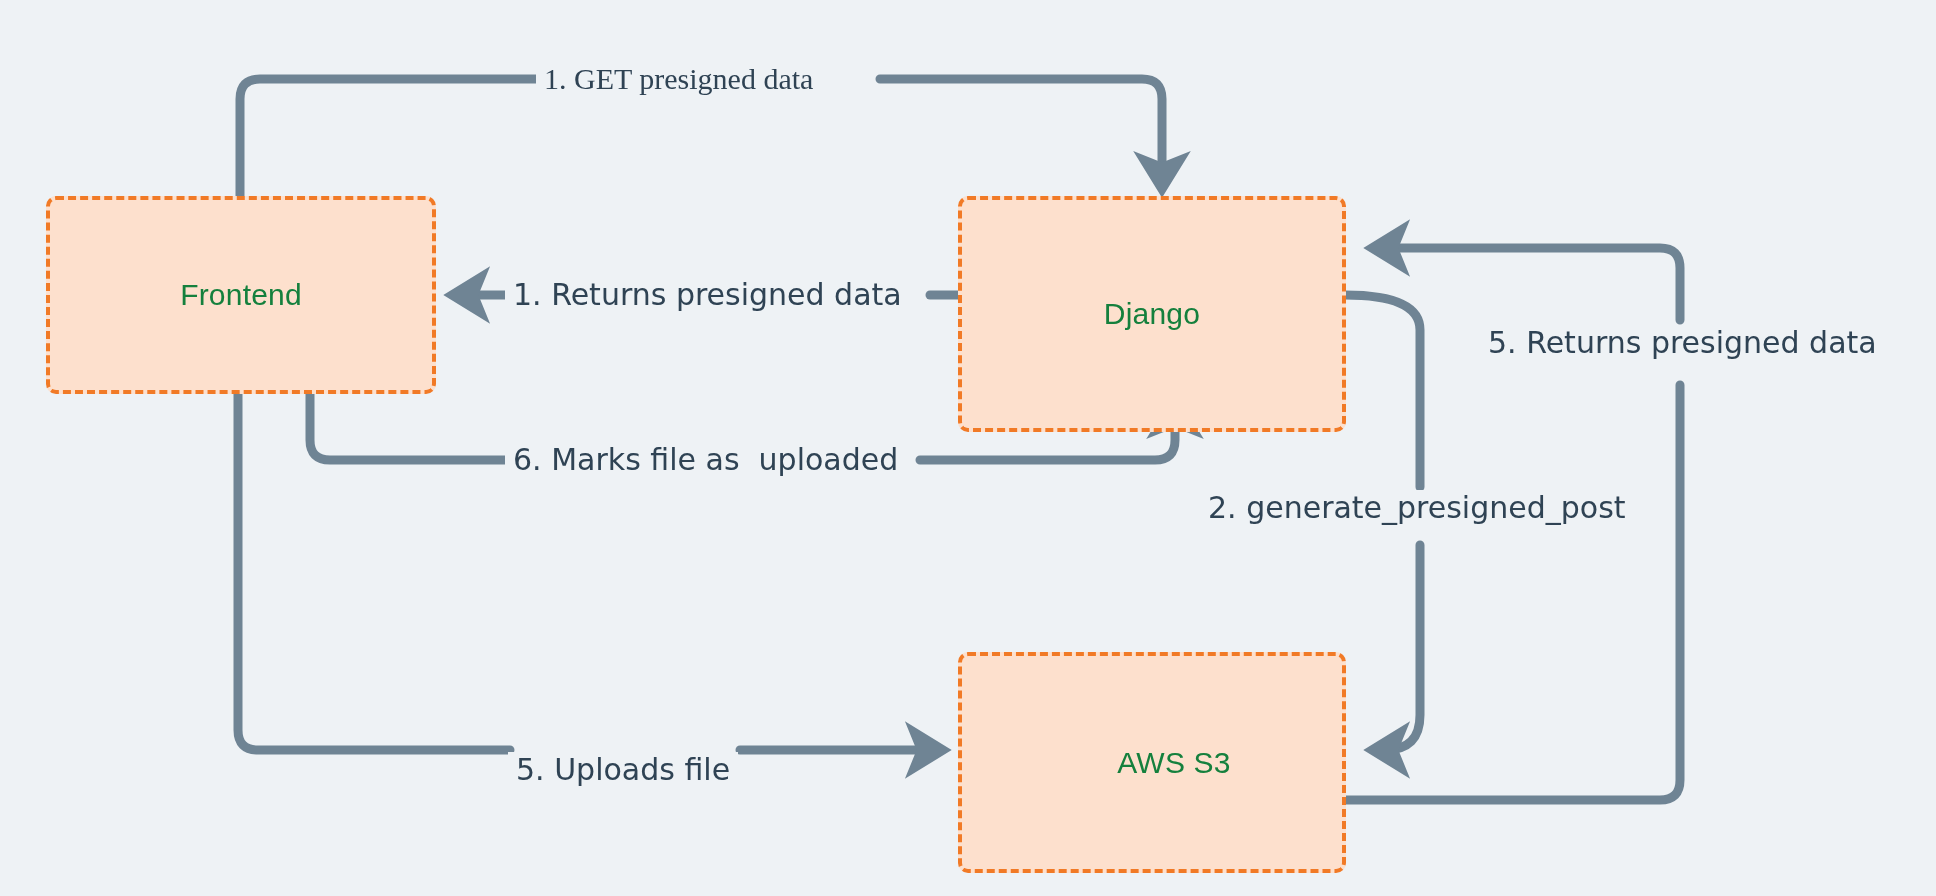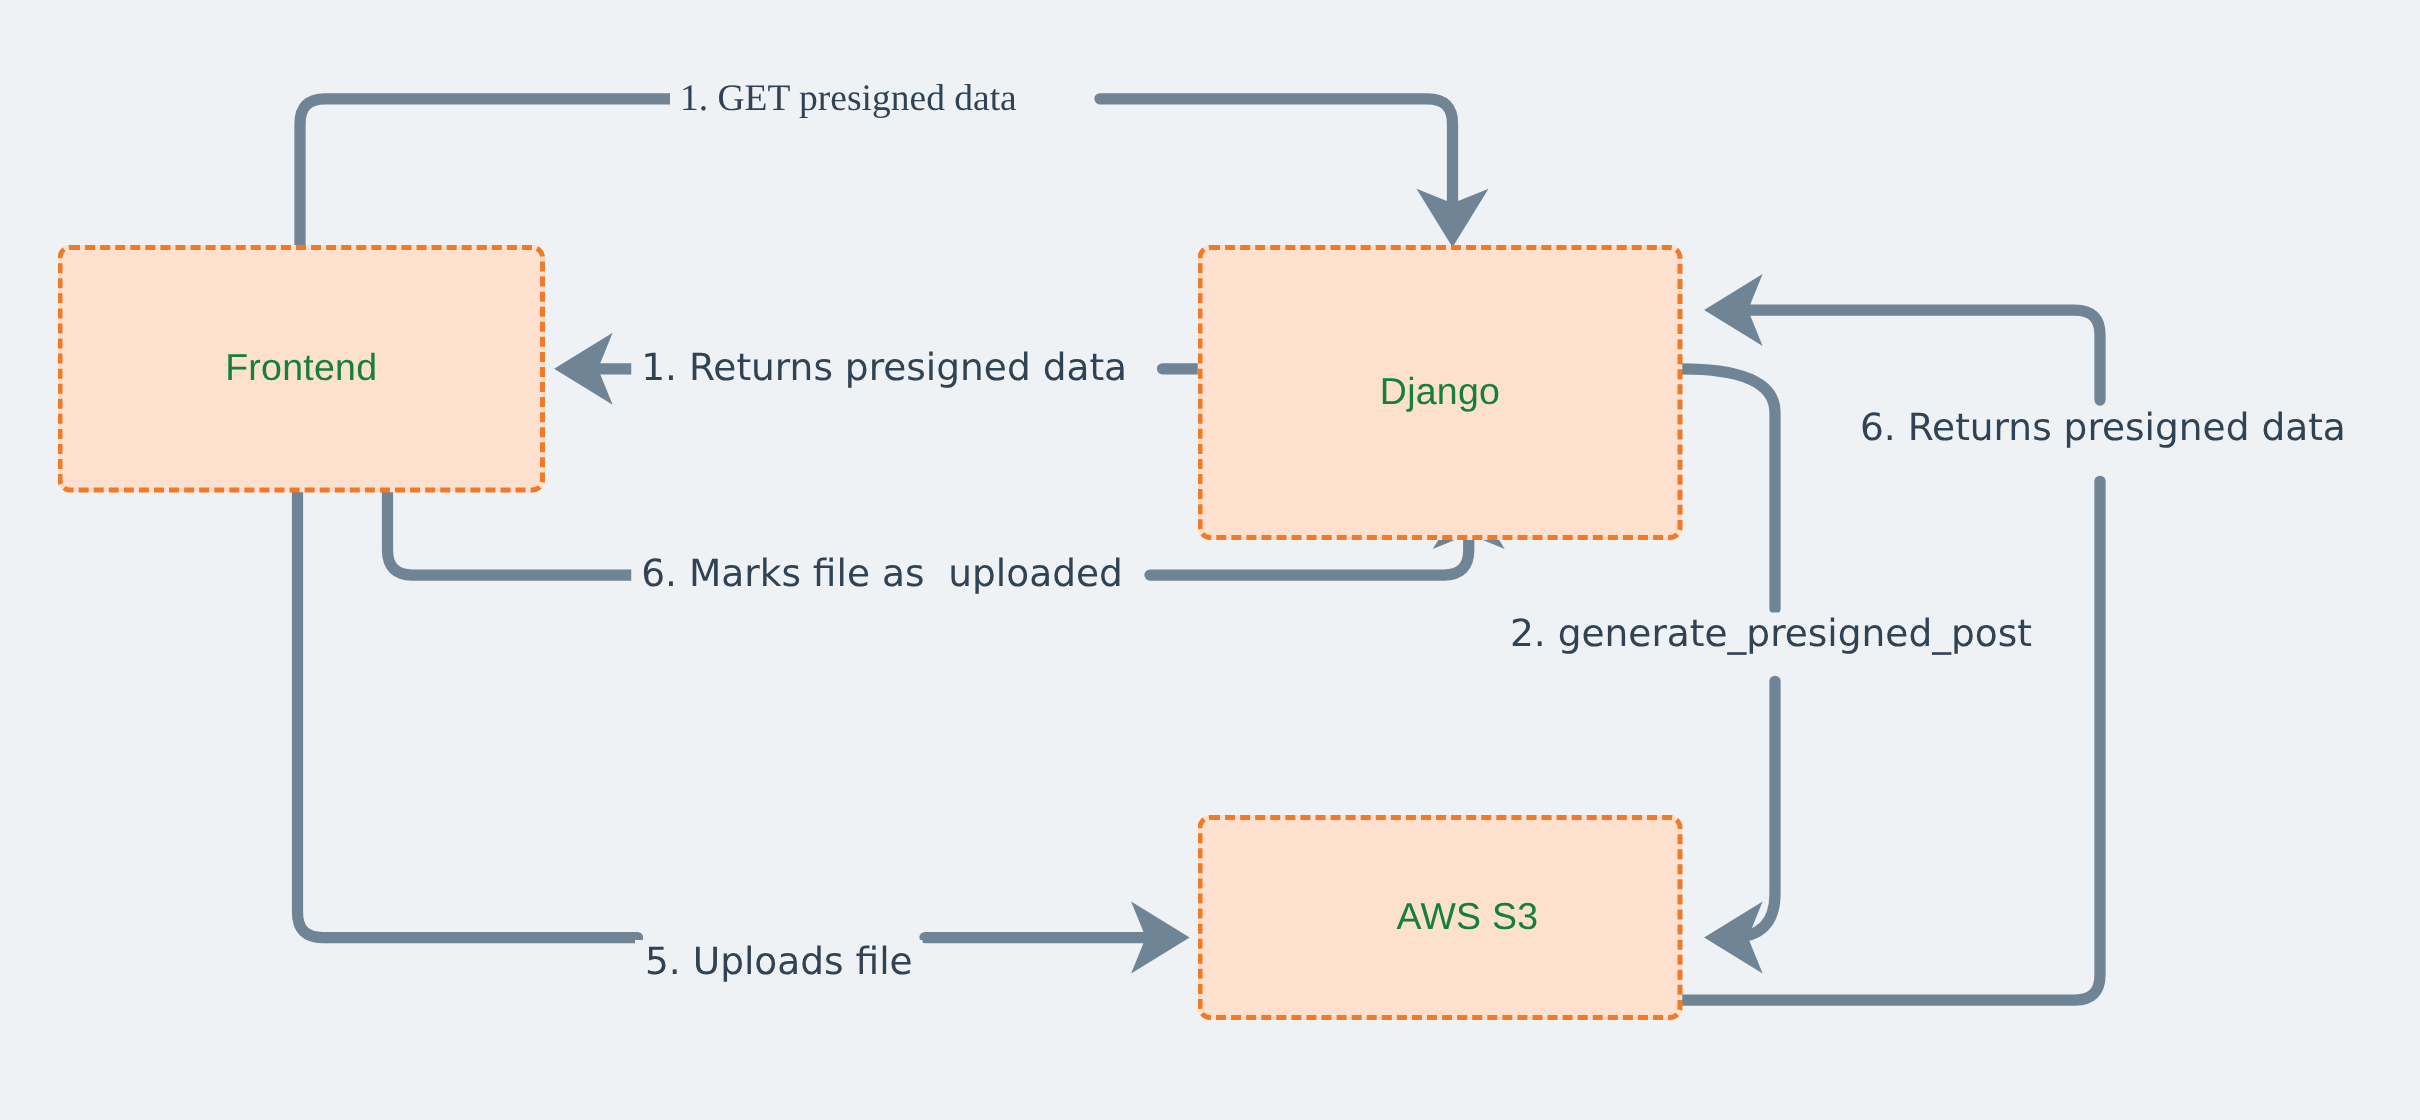--- a/index.html
+++ b/index.html
@@ -87,29 +87,29 @@
   </svg>
 
   <div class="node-box" style="left:46px; top:196px; width:390px; height:198px;">
     <span class="node-label">Frontend</span>
   </div>
 
   <div class="node-box" style="left:958px; top:196px; width:388px; height:236px;">
     <span class="node-label">Django</span>
   </div>
 
-  <div class="node-box" style="left:958px; top:652px; width:388px; height:164px;padding-left:44px;">
+  <div class="node-box" style="left:958px; top:652px; width:388px; height:221px;padding-left:44px;">
     <span class="node-label">AWS S3</span>
   </div>
 
   <div class="edge-label" style="left:536px; top:61px;font-family:Liberation Serif, serif;">1. GET presigned data</div>
 
   <div class="edge-label" style="left:1200px; top:490px;">2. generate_presigned_post</div>
 
-  <div class="edge-label" style="left:1480px; top:325px;">6. Returns presigned data</div>
+  <div class="edge-label" style="left:1480px; top:325px;">5. Returns presigned data</div>
 
   <div class="edge-label" style="left:505px; top:277px;">1. Returns presigned data</div>
 
   <div class="edge-label" style="left:508px; top:732px;margin-top:20px;">5. Uploads file</div>
 
   <div class="edge-label" style="left:505px; top:442px;">6. Marks file as  uploaded</div>
 
 </div>
 
 </body></html>

